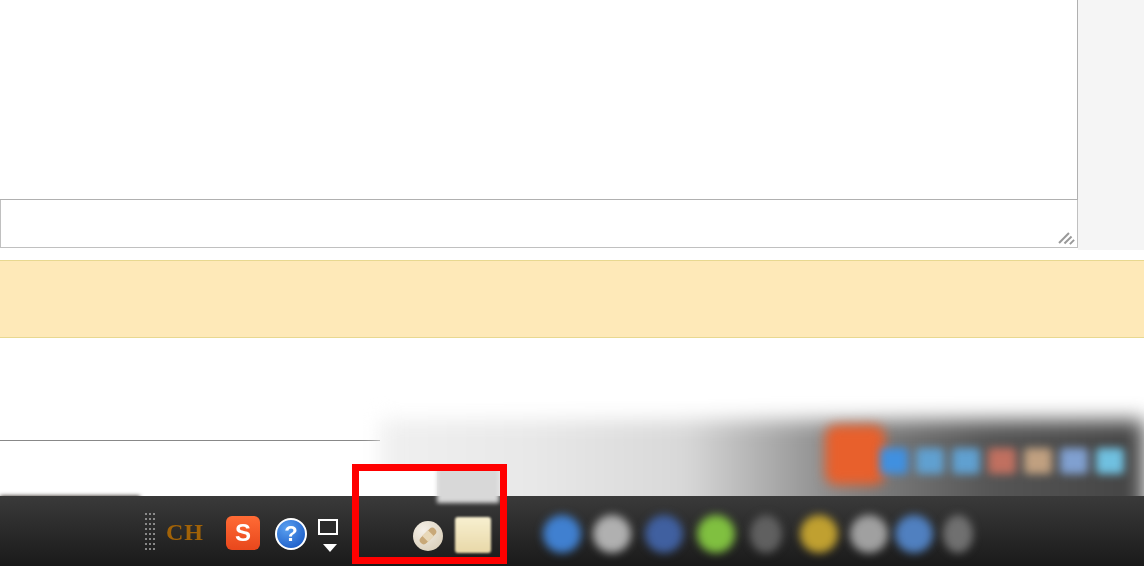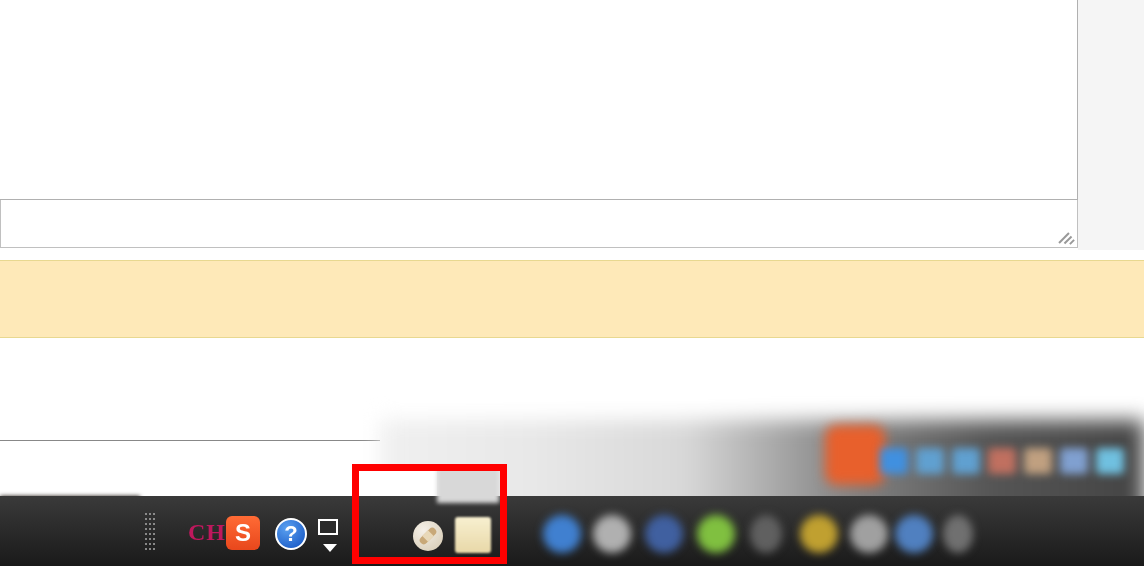--- a/index.html
+++ b/index.html
@@ -157,26 +157,26 @@
       gap: 2px;
     }
     .grip-dot {
       width: 2px;
       height: 2px;
       background: #aaa;
       border-radius: 50%;
     }
     .lang-ch {
       position: absolute;
-      left: 188px;
+      left: 166px;
       bottom: 20px;
       font-family: 'Times New Roman', serif;
       font-size: 24px;
       font-weight: bold;
-      color: #be185d;
+      color: #a16207;
       letter-spacing: 1px;
     }
     .sogou-icon {
       position: absolute;
       left: 226px;
       bottom: 16px;
       width: 34px;
       height: 34px;
       background: linear-gradient(to bottom, #ff6b35, #e8471c);
       border-radius: 6px;

